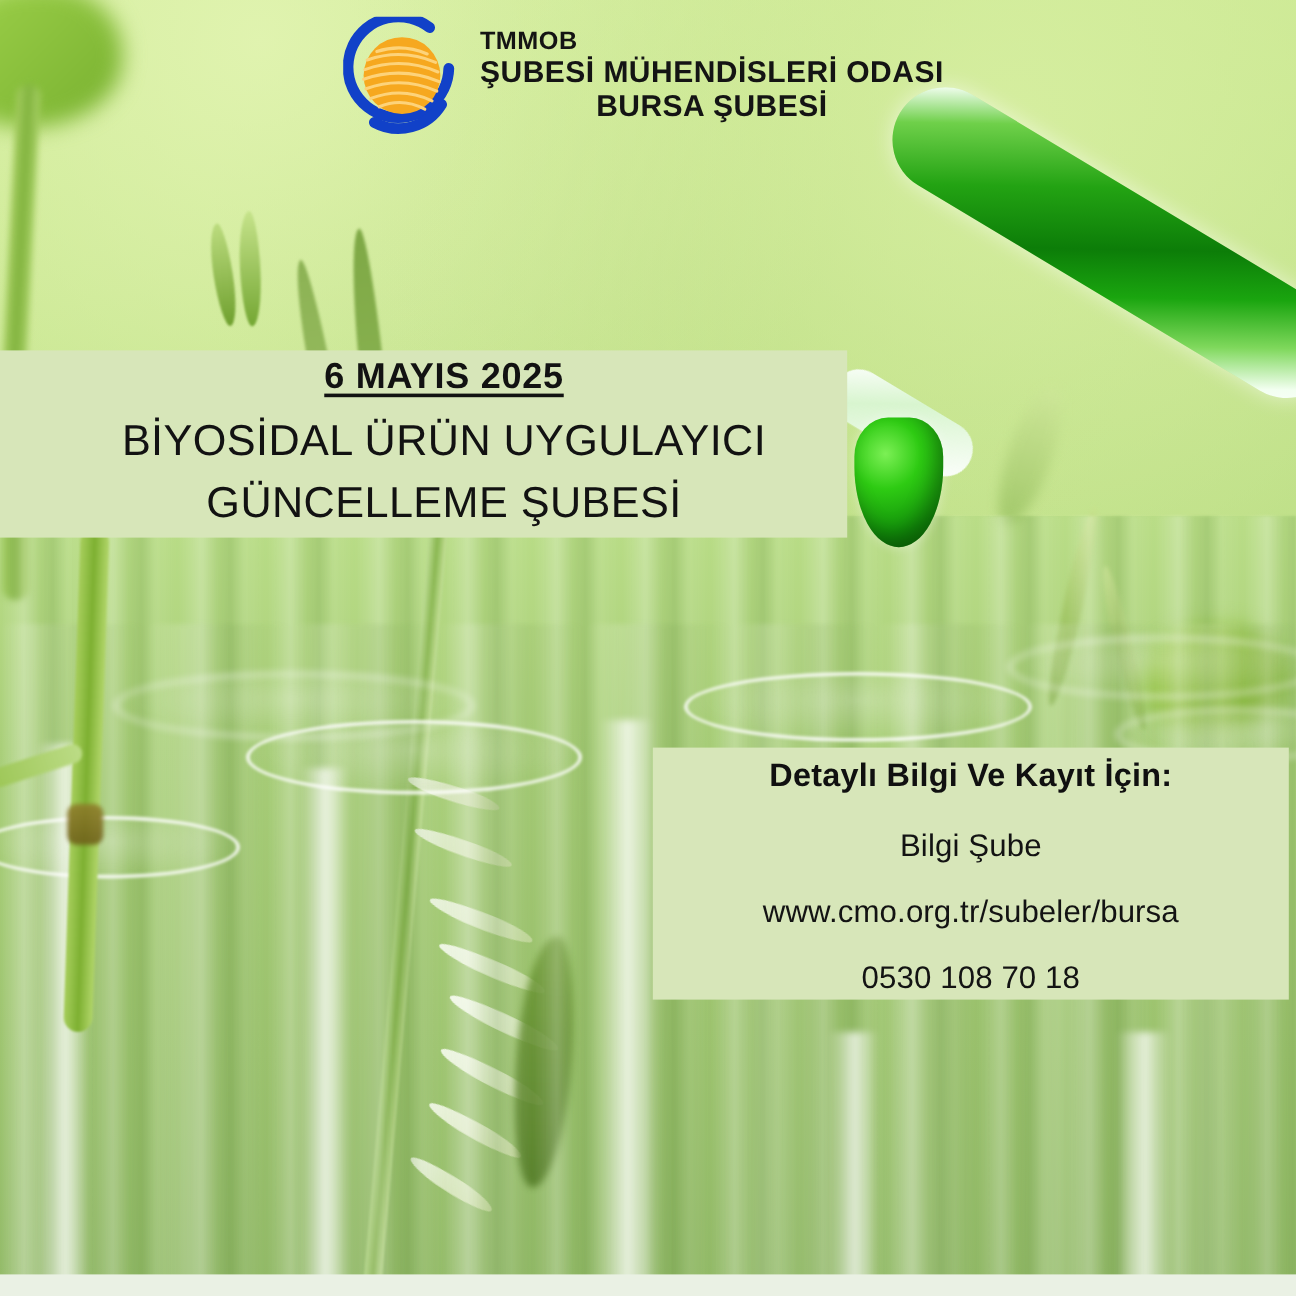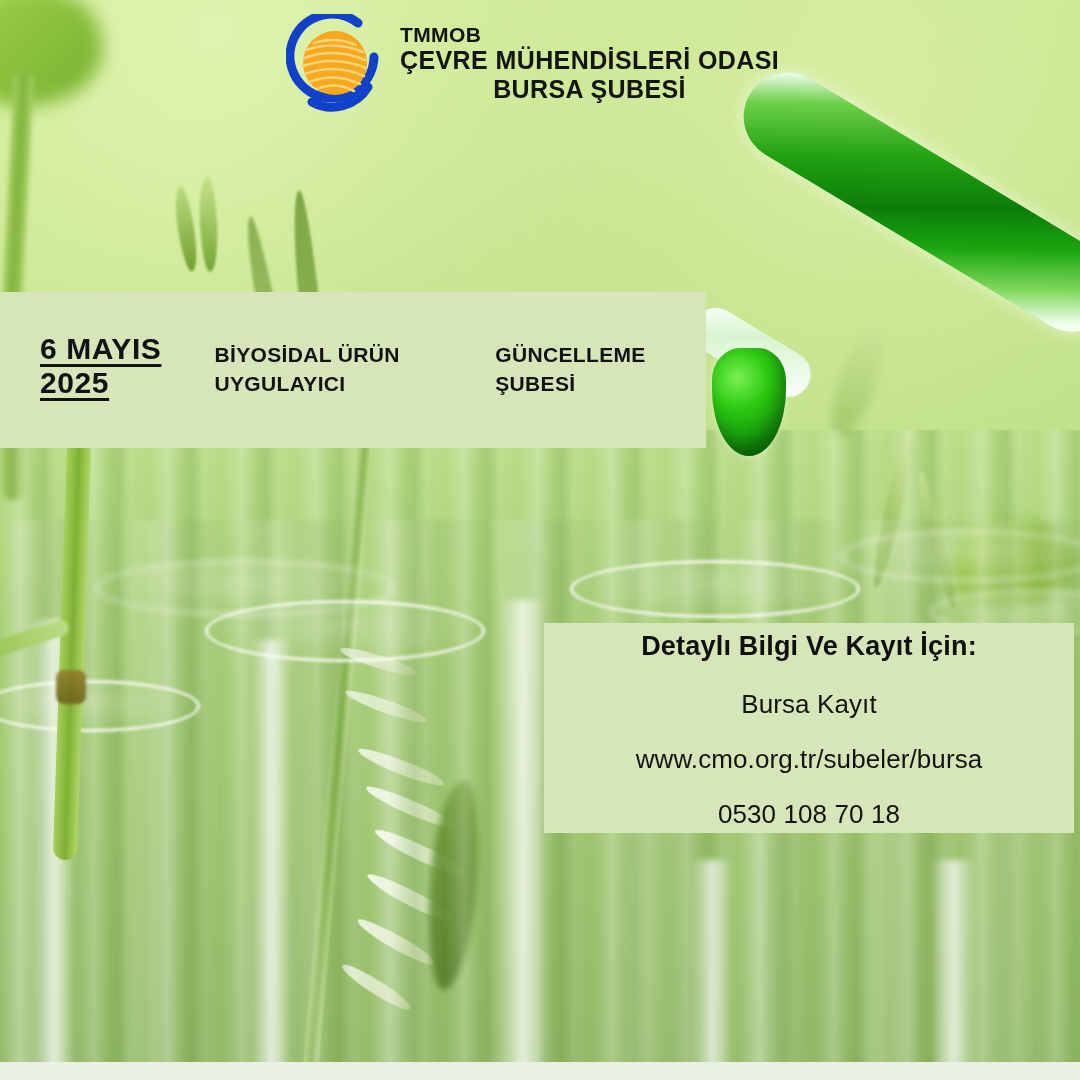--- a/index.html
+++ b/index.html
@@ -121,29 +121,29 @@
   .logo-text .l1{ font-size:21px; }
   .logo-text .l2{ font-size:25px; }
   .logo-text .l3{ font-size:25px;text-align:center; }
 
   
   .panel{ position:absolute; background:#d7e6b9; }
 
   #title-panel{ left:0px; top:292px; width:706px; height:156px; }
   #title-inner{
     position:absolute; left:0; top:0; width:100%; height:100%;
-    display:flex; align-items:center; justify-content:center;
+    display:flex; flex-direction:column; align-items:center; justify-content:center;
     padding-left:40px; padding-right:6px; gap:2px;
   }
   .t-date{
     font-size:30px; font-weight:bold; color:#121212; letter-spacing:.6px;
     text-decoration:underline; text-underline-offset:5px; text-decoration-thickness:3px;
     margin-bottom:9px;
   }
-  .t-l1,.t-l2{ font-size:21px; font-weight:bold; color:#121212; letter-spacing:.35px; line-height:1.38; }
+  .t-l1,.t-l2{ font-size:36px; font-weight:normal; color:#121212; letter-spacing:.35px; line-height:1.38; }
 
   #contact-panel{ left:544px; top:623px; width:530px; height:210px; }
   #contact-inner{
     position:absolute; inset:0;
     display:flex; flex-direction:column; align-items:center; justify-content:space-between;
     gap:18px; padding:8px 10px;
   }
   .c-head{ font-size:27px; font-weight:bold; color:#101010; letter-spacing:.2px; margin-bottom:6px; }
   .c-line{ font-size:26px; color:#131313; letter-spacing:.1px; line-height:1.42; }
 </style>
@@ -256,35 +256,35 @@
           <path d="M17 52 Q49 41 80 54"></path>
           <path d="M19 60 Q49 49 78 62"></path>
           <path d="M23 68 Q49 58 74 70"></path>
           <path d="M30 75 Q49 67 68 77"></path>
           <path d="M28 29 Q49 22 70 31"></path>
         </g>
       </svg>
     </div>
     <div class="logo-text">
       <div class="l1">TMMOB</div>
-      <div class="l2">ÇEVRE MÜHENDİSLERİ ODASI</div>
+      <div class="l2">ŞUBESİ MÜHENDİSLERİ ODASI</div>
       <div class="l3">BURSA ŞUBESİ</div>
     </div>
   </div>
 
   <div class="panel" id="title-panel">
     <div id="title-inner">
       <div class="t-date">6 MAYIS 2025</div>
       <div class="t-l1">BİYOSİDAL ÜRÜN UYGULAYICI</div>
       <div class="t-l2">GÜNCELLEME ŞUBESİ</div>
     </div>
   </div>
 
   <div class="panel" id="contact-panel">
     <div id="contact-inner">
       <div class="c-head">Detaylı Bilgi Ve Kayıt İçin:</div>
-      <div class="c-line">Bursa Kayıt</div>
+      <div class="c-line">Bilgi Şube</div>
       <div class="c-line">www.cmo.org.tr/subeler/bursa</div>
       <div class="c-line">0530 108 70 18</div>
     </div>
   </div>
 
 </div>
 
 </body></html>

